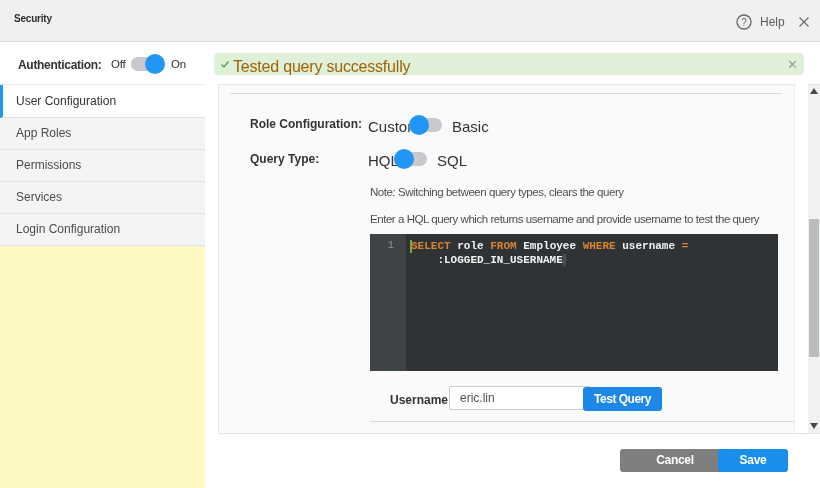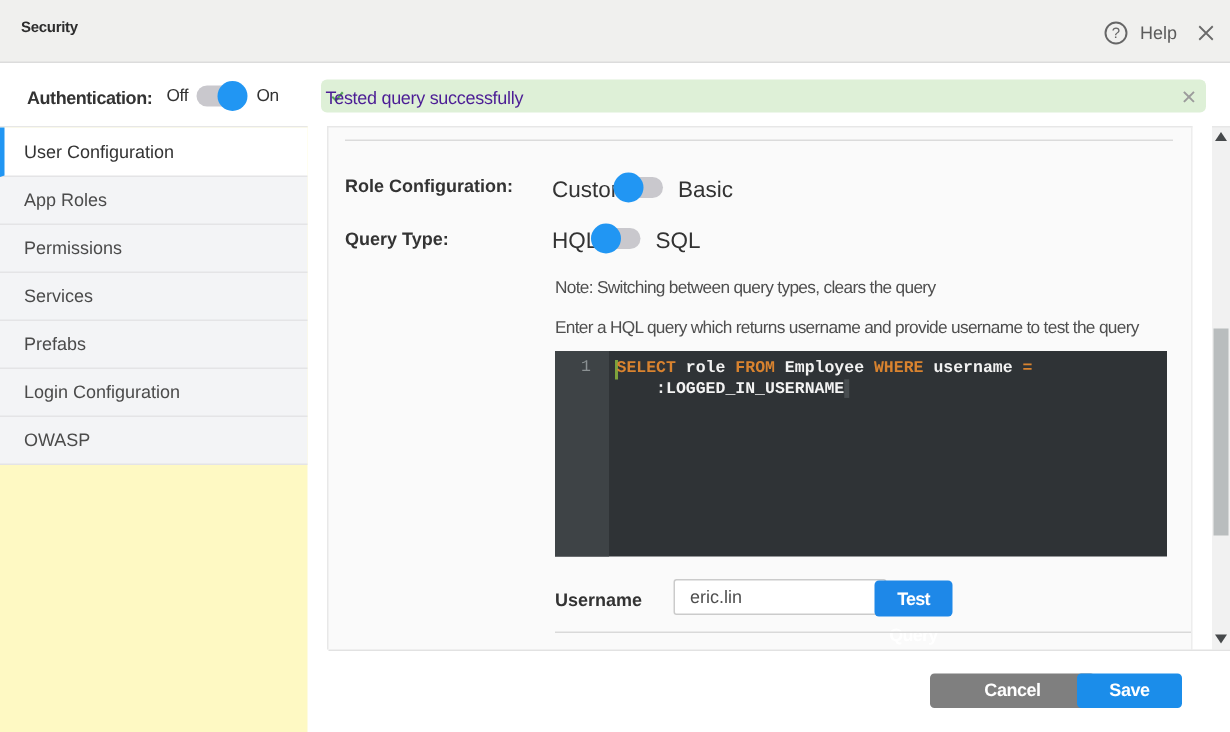--- a/index.html
+++ b/index.html
@@ -11,42 +11,42 @@
   .help-tx { position:absolute; left:760px; top:15px; font-size:12px; color:#5c5c5c; }
   .close-ic { position:absolute; left:797px; top:15px; }
   
   .auth-label { position:absolute; left:18px; top:58px; font-size:12px; font-weight:bold; color:#333; letter-spacing:-0.3px; }
   .tog-txt { font-size:11.5px; color:#333; position:absolute; letter-spacing:-0.2px; }
   .track { position:absolute; background:#c9c8cd; border-radius:7px; width:33px; height:14px; }
   .thumb { position:absolute; width:20px; height:20px; border-radius:50%; background:#2196f3; top:-3px; }
   
   .alert { position:absolute; left:214px; top:53px; width:590px; height:22px; background:#def0d7; border-radius:4px; }
   .alert .chk { position:absolute; left:4px; top:4px; }
-  .alert .msg { position:absolute; left:3px; top:4.5px; font-size:12px; color:#4c1d95; letter-spacing:-0.2px; }
+  .alert .msg { position:absolute; left:19px; top:4.5px; font-size:16px; color:#a16207; letter-spacing:-0.2px; }
   .alert .x { position:absolute; right:6px; top:4px; font-size:13px; color:#9b9b9b; }
   
   .sidebar { position:absolute; left:0; top:84px; width:205px; height:404px; background:#fef9c3; border-top:1px solid #e7e7e7; }
   .sideitem { position:relative; height:32px; line-height:31px; padding-left:16px; font-size:12px; color:#4b4b4b; border-bottom:1px solid #e4e4e6; background:#f3f4f6; }
   .sideitem.sel { background:#fff; color:#333; border-left:3px solid #2196f3; padding-left:13px; height:33px; line-height:32px; }
   .content { position:absolute; left:218px; top:84px; width:577px; height:349px; background:#fafafa; border-left:1px solid #e8e8e8; border-right:1px solid #ededed; border-top:1px solid #e7e7e7; }
   .content .hr { position:absolute; left:11px; top:8px; width:552px; height:1px; background:#dbdbdb; }
-  .lbl { position:absolute; font-size:12px; font-weight:bold; color:#333; }
+  .lbl { position:absolute; font-size:12px; font-weight:bold; color:#333;margin-left:20px; }
   .txt { position:absolute; font-size:15px; color:#333; }
   .note { position:absolute; font-size:11.5px; color:#4f4f4f; white-space:nowrap; letter-spacing:-0.45px; }
   
   .editor { position:absolute; left:151px; top:149px; width:408px; height:137px; background:#2f3336; font-family:"Liberation Mono", monospace; font-size:11px; font-weight:bold; }
   .gutter { position:absolute; left:0; top:0; width:36px; height:137px; background:#3e4346; color:#8b9193; font-weight:normal; text-align:right; }
   .gutter div { padding-right:12px; padding-top:5px; font-size:11px; }
   .code { position:absolute; left:41px; top:5px; line-height:14px; color:#f2f2f2; white-space:pre; }
   .kw { color:#d9832f; }
   .cursor { position:absolute; left:40px; top:6px; width:2px; height:13px; background:#7da33c; }
   
   .uinput { position:absolute; left:230px; top:301px; width:142px; height:24px; background:#fff; border:1px solid #cbcbcb; border-radius:2px; font-size:12px; color:#4f4f4f; line-height:22px; padding-left:10px; }
   .btn { position:absolute; border-radius:3px; color:#fff; font-size:12px; font-weight:bold; text-align:center; }
-  .testq { left:364px; top:302px; width:52px; height:24px; line-height:24px; background:#1e88e8; letter-spacing:-0.5px; }
+  .testq { left:364px; top:302px; width:79px; height:24px; line-height:24px; background:#1e88e8; letter-spacing:-0.5px; }
   .sep2 { position:absolute; left:151px; top:336px; width:424px; height:1px; background:#d9d9d9; }
   
   .sbar { position:absolute; left:808px; top:84px; width:12px; height:349px; background:#f1f1f1; border-top:1px solid #e7e7e7; }
   .sb-up { position:absolute; left:2px; top:3px; width:0; height:0; border-left:4px solid transparent; border-right:4px solid transparent; border-bottom:6px solid #46494b; }
   .sb-dn { position:absolute; left:2px; bottom:4px; width:0; height:0; border-left:4px solid transparent; border-right:4px solid transparent; border-top:6px solid #46494b; }
   .sb-th { position:absolute; left:1px; top:134px; width:10px; height:138px; background:#b9bdbe; }
   
   .footline { position:absolute; left:219px; top:433px; width:601px; height:1px; background:#e2e2e2; }
   .cancel { left:620px; top:449px; width:110px; height:23px; line-height:23px; background:#7f7f7f; font-size:12px; letter-spacing:-0.3px; }
   .save { left:718px; top:449px; width:70px; height:23px; line-height:23px; background:#1b8dea; font-size:12px; letter-spacing:-0.3px; }
@@ -77,23 +77,21 @@
     </svg>
     <div class="msg">Tested query successfully</div>
     <div class="x">✕</div>
   </div>
 
   <div class="sidebar">
     <div class="sideitem sel">User Configuration</div>
     <div class="sideitem">App Roles</div>
     <div class="sideitem">Permissions</div>
     <div class="sideitem">Services</div>
-    <div class="sideitem">Prefabs</div>
     <div class="sideitem">Login Configuration</div>
-    <div class="sideitem">OWASP</div>
   </div>
 
   <div class="content">
     <div class="hr"></div>
     <div class="lbl" style="left:11px; top:32px;">Role Configuration:</div>
     <div class="txt" style="left:149px; top:33px;">Custom</div>
     <div class="track" style="left:190px; top:33px;">
       <div class="thumb" style="left:0px;"></div>
     </div>
     <div class="txt" style="left:233px; top:33px;">Basic</div>

